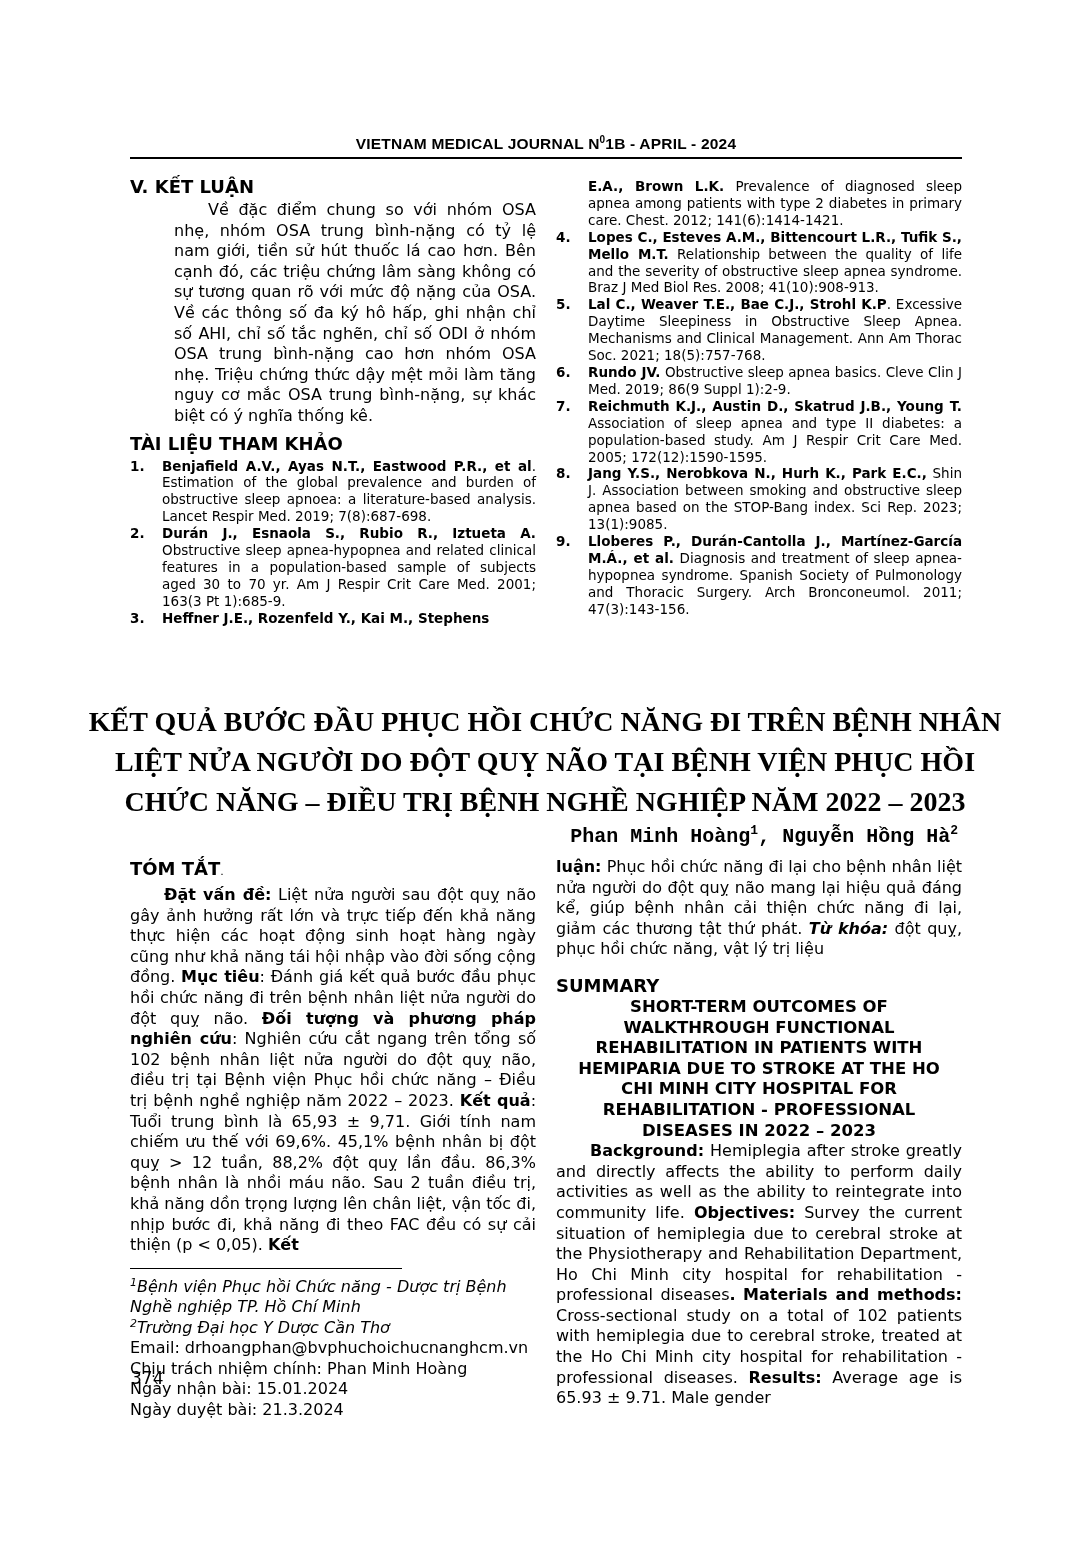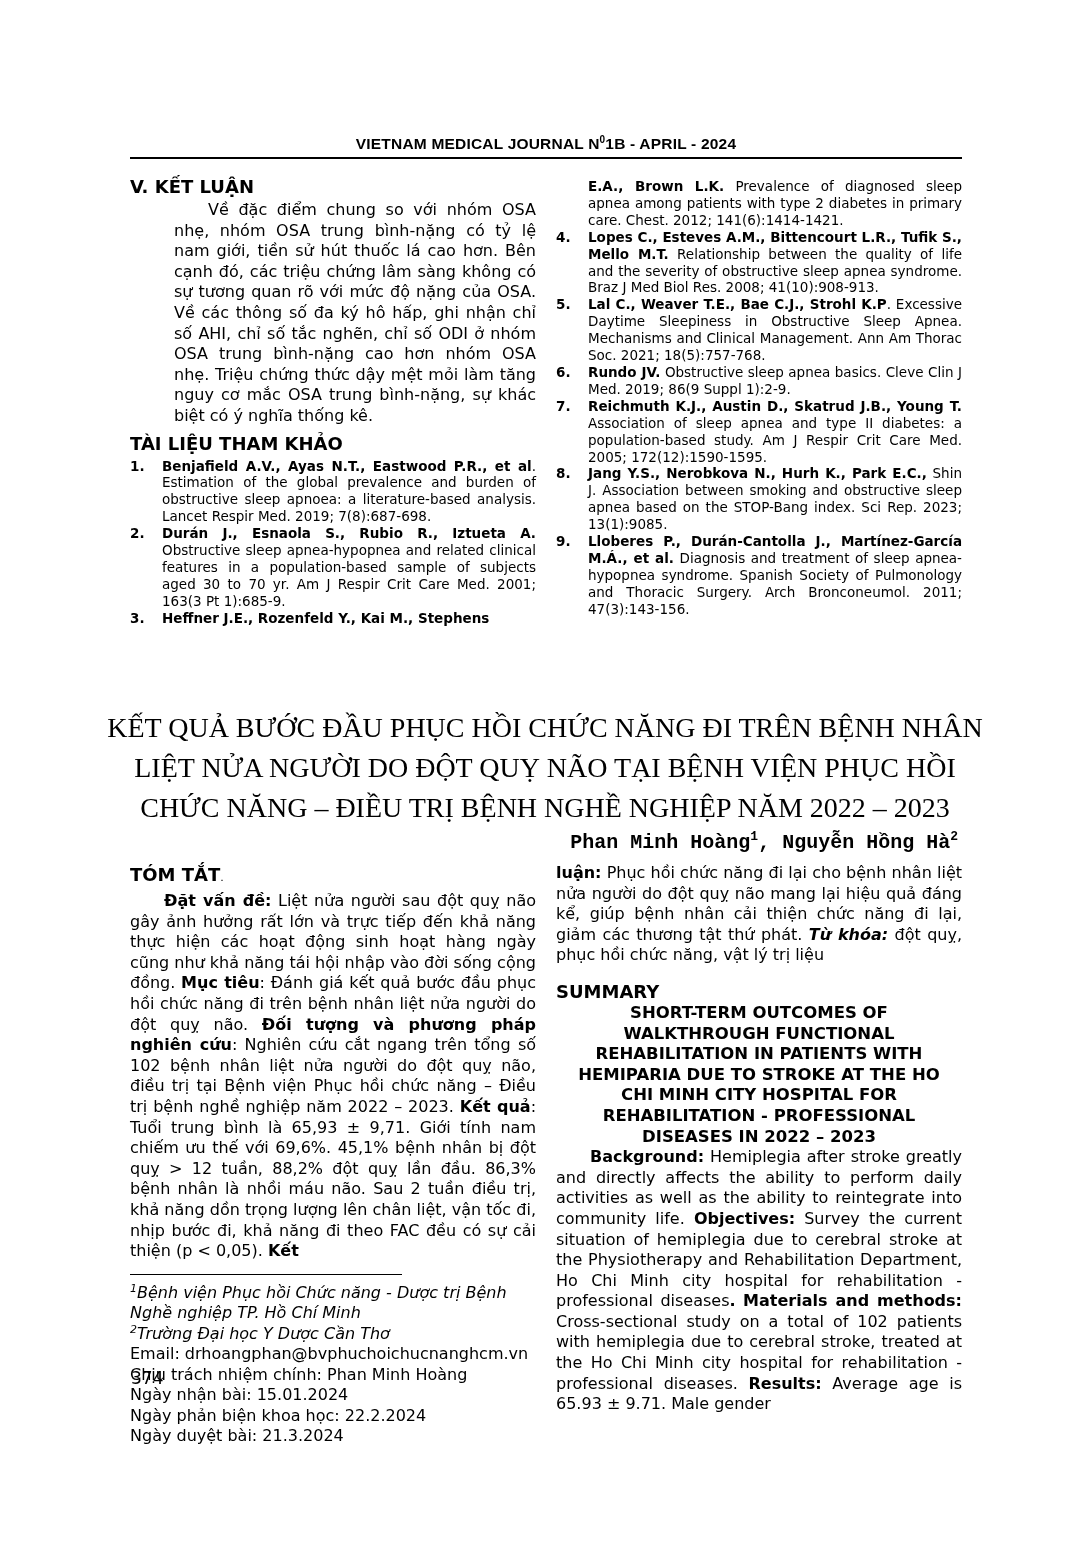--- a/index.html
+++ b/index.html
@@ -28,23 +28,23 @@
   .just{text-align:justify;}
   .ind{text-indent:34px;}
   .mt2{margin-top:2px;margin-left:44px;}
 
   .refs-head{margin-top:5px;}
   .refs{font-size:13.5px;line-height:16.9px;margin-top:3px;}
   .ref{position:relative;padding-left:32px;text-align:justify;}
   .ref-num{position:absolute;left:0;top:0;font-weight:bold;}
 
   .article-title{
-    margin-top:28px;text-align:center;
+    margin-top:22px;text-align:center;
     font-family:"Liberation Serif","DejaVu Serif",serif;
-    font-weight:normal;font-size:28px;line-height:40px;
+    font-weight:bold;font-size:28px;line-height:40px;
   }
   .authors{
     margin:2px 132px 0 130px;text-align:right;
     font-family:Liberation Mono, monospace;
     font-weight:bold;font-size:20px;line-height:25px;
   }
   .authors sup{font-size:13px;}
 
   .bottom-cols{margin-top:8px;}
   .abstract-head{margin-bottom:2px;}
@@ -142,21 +142,20 @@
           <div class="fn-line"><sup class="i">1</sup><span class="i">Bệnh viện Phục hồi Chức năng - Dược trị Bệnh Nghề nghiệp TP. Hồ Chí Minh</span></div>
 
           <div class="fn-line"><sup class="i">2</sup><span class="i">Trường Đại học Y Dược Cần Thơ</span></div>
 
           <div class="fn-line"><span>Email: drhoangphan@bvphuchoichucnanghcm.vn</span></div>
 
           <div class="fn-line"><span>Chịu trách nhiệm chính: Phan Minh Hoàng</span></div>
 
           <div class="fn-line"><span>Ngày nhận bài: 15.01.2024</span></div>
 
-          <div class="fn-line"><span>Ngày phản biện khoa học: 22.2.2024</span></div>
 
           <div class="fn-line"><span>Ngày duyệt bài: 21.3.2024</span></div>
         </div>
     </div>
     <div class="col">
       <p class="body just"><span class="b">luận:</span><span> Phục hồi chức năng đi lại cho bệnh nhân liệt nửa người do đột quỵ não mang lại hiệu quả đáng kể, giúp bệnh nhân cải thiện chức năng đi lại, giảm các thương tật thứ phát. </span><span class="b i">Từ khóa:</span><span> đột quỵ, phục hồi chức năng, vật lý trị liệu</span></p>
       <div class="h2 summary-head">SUMMARY</div>
       <div class="en-title"><span>SHORT-TERM OUTCOMES OF</span><br><span>WALKTHROUGH FUNCTIONAL</span><br><span>REHABILITATION IN PATIENTS WITH</span><br><span>HEMIPARIA DUE TO STROKE AT THE HO</span><br><span>CHI MINH CITY HOSPITAL FOR</span><br><span>REHABILITATION - PROFESSIONAL</span><br><span>DISEASES IN 2022 – 2023</span></div>
       <p class="body just ind"><span class="b">Background:</span><span> Hemiplegia after stroke greatly and directly affects the ability to perform daily activities as well as the ability to reintegrate into community life. </span><span class="b">Objectives:</span><span> Survey the current situation of hemiplegia due to cerebral stroke at the Physiotherapy and Rehabilitation Department, Ho Chi Minh city hospital for rehabilitation - professional diseases</span><span class="b">.</span><span> </span><span class="b">Materials and methods:</span><span> Cross-sectional study on a total of 102 patients with hemiplegia due to cerebral stroke, treated at the Ho Chi Minh city hospital for rehabilitation - professional diseases. </span><span class="b">Results:</span><span> Average age is 65.93 ± 9.71. Male gender</span></p>
     </div>

